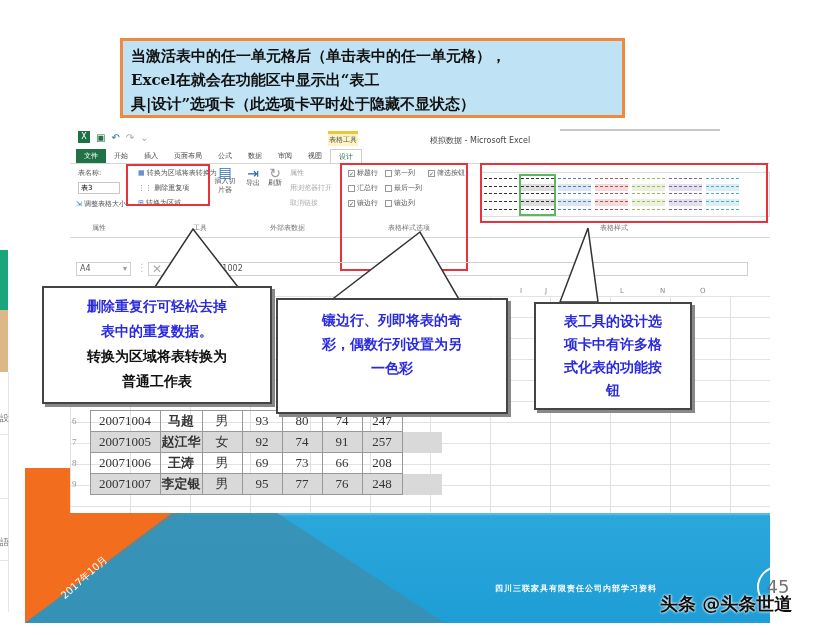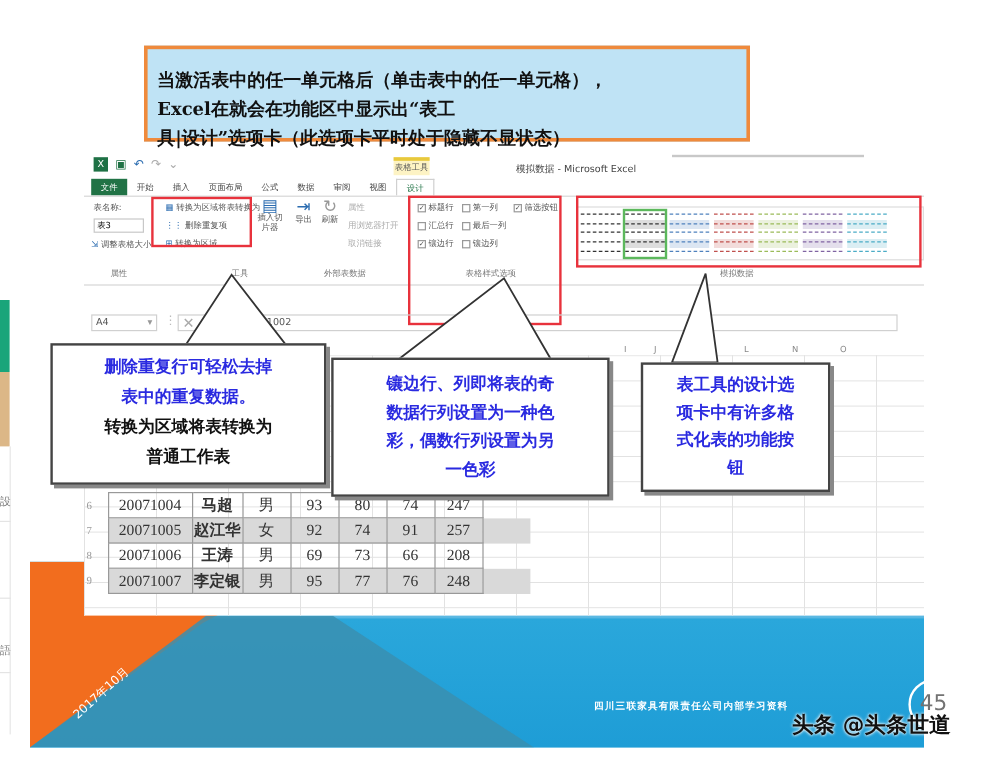--- a/index.html
+++ b/index.html
@@ -7,21 +7,21 @@
   .abs { position: absolute; }
 
   
   .side-green { left: 0; top: 250px; width: 8px; height: 60px; background: #1aa57a; }
   .side-tan { left: 0; top: 310px; width: 8px; height: 62px; background: #dcb787; }
   .side-line { left: 8px; width: 1px; background: #e6e6e6; }
   .side-char { left: 0; font-size: 9px; color: #777; }
   .side-rule { left: 0; width: 9px; height: 1px; background: #e4e4e4; }
 
   
-  .top-callout { left: 120px; top: 38px; width: 505px; height: 80px; background: #bfe3f5; border: 3px solid #ef8a3c; padding: 14px 8px; font-size: 15px; line-height: 24px; color: #111; font-weight: bold; font-family: "DejaVu Serif", serif; }
+  .top-callout { left: 120px; top: 38px; width: 505px; height: 80px; background: #bfe3f5; border: 3px solid #ef8a3c; padding: 3px 8px; font-size: 15px; line-height: 24px; color: #111; font-weight: bold; font-family: "DejaVu Serif", serif; }
 
   
   .excel { left: 70px; top: 128px; width: 700px; height: 385px; background: #fff; }
   .qat { left: 78px; top: 131px; font-size: 10px; color: #555; display: flex; gap: 6px; align-items: center; }
   .xlogo { width: 12px; height: 12px; background: #1e7145; color: #fff; font-size: 8px; text-align: center; line-height: 12px; }
   .ctx-tab { left: 328px; top: 131px; width: 30px; height: 15px; background: #fdf3c4; border-top: 3px solid #e8c93c; font-size: 7px; color: #555; text-align: center; line-height: 12px; }
   .wtitle { left: 430px; top: 135px; font-size: 8px; color: #444; }
   .title-rule { left: 560px; top: 129px; width: 160px; height: 2px; background: #c8c8c8; }
   .ribbon-tabs { left: 76px; top: 149px; height: 14px; display: flex; font-size: 7px; color: #444; }
   .ribbon-tabs span { padding: 0 8px; line-height: 14px; }
@@ -183,21 +183,21 @@
       <i></i>
     </div>
   <div class="swatch" style="color:#4bacc6;background:linear-gradient(#fff 0 20%,#dbeef3 20% 40%,#fff 40% 60%,#dbeef3 60% 80%,#fff 80%)">
       <i></i>
       <i></i>
       <i></i>
       <i></i>
       <i></i>
     </div>
 </div>
-<div class="abs grp-label" style="left:600px;top:223px">模拟数据</div>
+<div class="abs grp-label" style="left:600px;top:223px">表格样式</div>
 <div class="abs redbox" style="left:480px;top:163px;width:288px;height:60px"></div>
 
 <div class="abs namebox"><span>A4</span><span style="float:right;padding-right:3px;color:#999">▾</span></div>
 <div class="abs rtxt" style="left:137px;top:262px;color:#bbb;font-size:10px">⋮</div>
 <div class="abs fx-area">20071002</div>
 <div class="abs" style="left:152px;top:262px;font-size:12px;color:#aaa;line-height:14px">✕</div>
 <div class="abs" style="left:168px;top:262px;font-size:11px;color:#aaa;line-height:14px">✓</div>
 
 <div class="abs col-hdr" style="left:520px">I</div>
 <div class="abs col-hdr" style="left:545px">J</div>
@@ -261,21 +261,20 @@
 </svg>
 
 <div class="abs callout" style="left:42px;top:286px;width:230px;height:118px;line-height:25px">
   <div>删除重复行可轻松去掉</div>
   <div>表中的重复数据。</div>
   <div class="black">转换为区域将表转换为</div>
   <div class="black">普通工作表</div>
 </div>
 <div class="abs callout" style="left:276px;top:298px;width:232px;height:116px;line-height:24px;padding-top:8px">
   <div>镶边行、列即将表的奇</div>
-  <div>数据行列设置为一种色</div>
   <div>彩，偶数行列设置为另</div>
   <div>一色彩</div>
 </div>
 <div class="abs callout" style="left:534px;top:302px;width:158px;height:108px;line-height:23px;padding-top:6px">
   <div>表工具的设计选</div>
   <div>项卡中有许多格</div>
   <div>式化表的功能按</div>
   <div>钮</div>
 </div>
 

